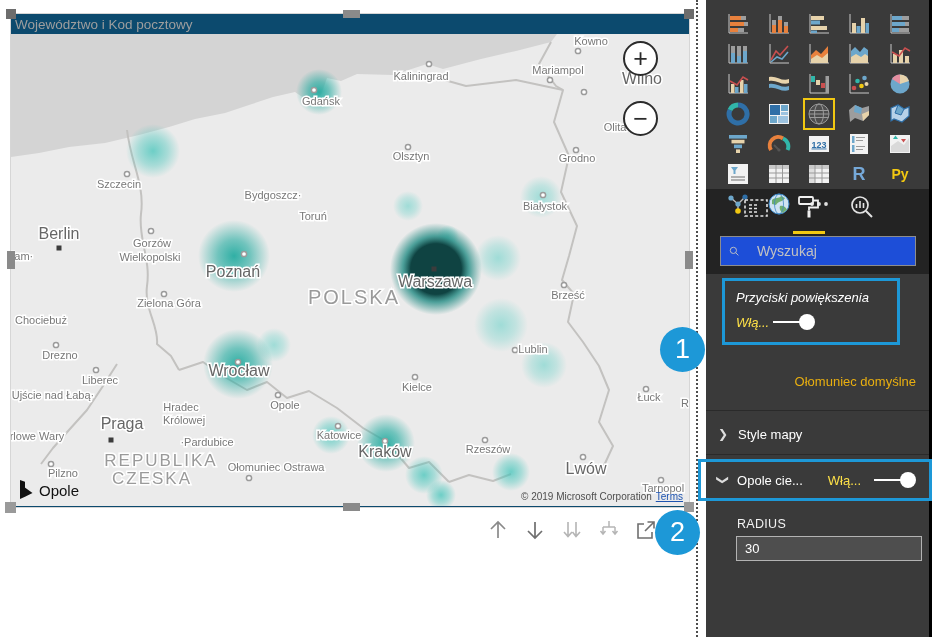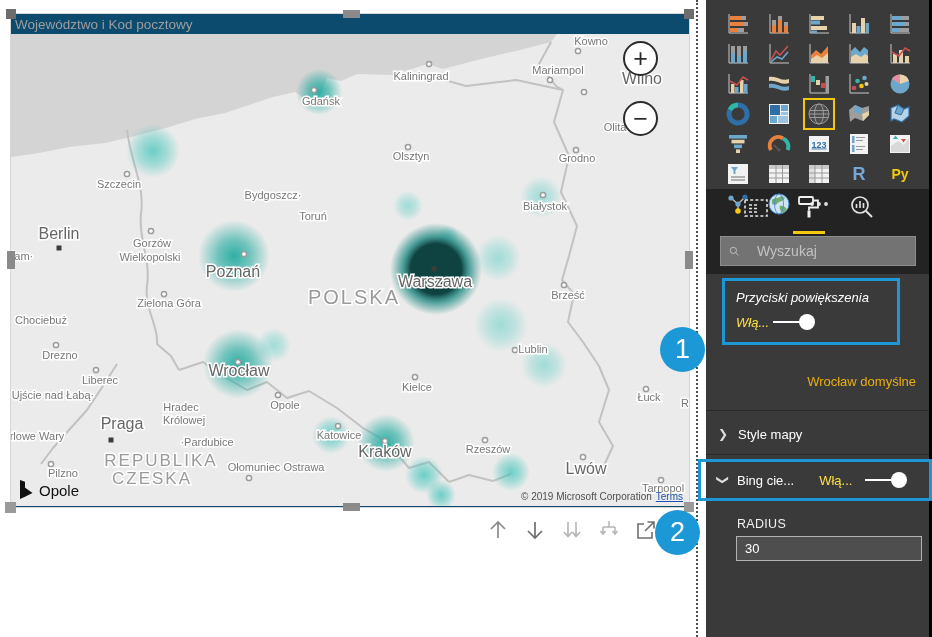--- a/index.html
+++ b/index.html
@@ -56,21 +56,21 @@
   .viz-grid { height:189px; padding:9px 9px 0 12px; display:grid;
               grid-template-columns:repeat(5, 1fr); grid-auto-rows:30px; align-items:center; justify-items:center; }
   .viz-cell { width:24px; height:24px; display:flex; align-items:center; justify-content:center; cursor:pointer; }
   .viz-cell.sel { outline:2px solid #f2c811; outline-offset:2px; }
 
   .tab-strip { height:45px; background:#232323; display:flex; align-items:flex-end; gap:27px; padding:0 0 0 37px; }
   .tab { position:relative; padding-bottom:10px; cursor:pointer; }
   .tab.active::after { content:""; position:absolute; left:-3px; right:-3px; bottom:0; height:3px; background:#f2c811; }
 
   .search-row { height:40px; background:#232323; padding:2px 13px 0 14px; }
-  .search-box { height:30px; background:#737373; border:1px solid #8d8d8d; display:flex; align-items:center; padding:0 8px; gap:18px; }
+  .search-box { height:30px; background:#1d4ed8; border:1px solid #8d8d8d; display:flex; align-items:center; padding:0 8px; gap:18px; }
   .search-box input { background:transparent; border:0; outline:0; color:#d6d6d6; font-size:14px; width:150px;
                       font-family:"Liberation Sans", sans-serif; }
   .search-box input::placeholder { color:#c2c2c2; }
 
   .props { position:relative; height:315px; background:#3a3a3a; }
   .hl-box { position:absolute; border:3px solid #1d98d7; }
   .box-zoom { left:16px; top:4px; width:178px; height:67px; padding:9px 0 0 11px;font-style:italic; }
   .box-zoom .cap { font-size:13px; color:#fff; }
   .toggle-row { display:flex; align-items:center; margin-top:9px; }
   .toggle-label { font-size:13px; color:#fde047; margin-right:4px; }
@@ -609,32 +609,32 @@
       <div class="cap">Przyciski powiększenia</div>
       <div class="toggle-row">
         <span class="toggle-label">Włą...</span>
         <span class="toggle">
           <span class="track"></span>
             <span class="knob"></span>
         </span>
       </div>
     </div>
 
-    <div class="restore-link">Wrocław domyślne</div>
+    <div class="restore-link">Ołomuniec domyślne</div>
 
     <div class="divider d1"></div>
     <div class="section-row row-style">
       <span class="chev">❯</span>
       <span>Style mapy</span>
     </div>
     <div class="divider d2"></div>
 
     <div class="hl-box box-heat">
       <span class="chev" style="display: inline-block; transform: rotate(90deg);">❯</span>
-      <span class="hm-label">Bing cie...</span>
+      <span class="hm-label">Opole cie...</span>
       <span class="toggle-label">Włą...</span>
       <span class="toggle">
         <span class="track"></span>
           <span class="knob"></span>
       </span>
     </div>
 
     <div class="radius-label">RADIUS</div>
     <input class="radius-input" type="text" value="30" style="">
   </div>

